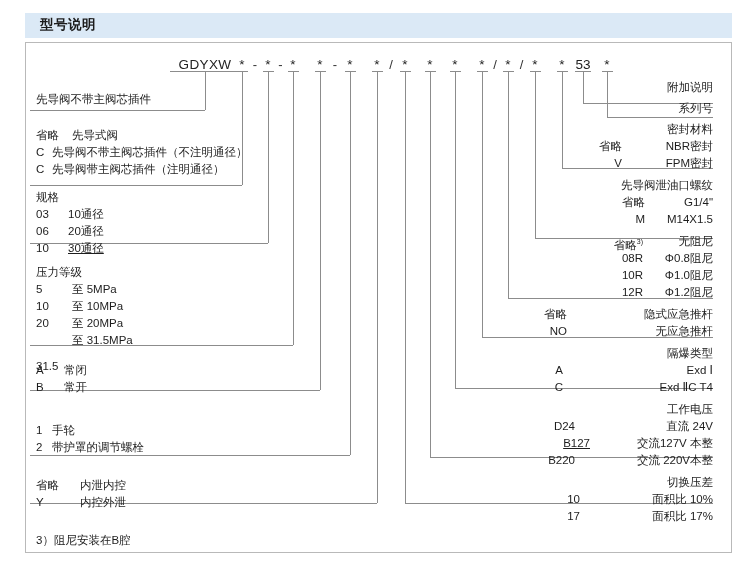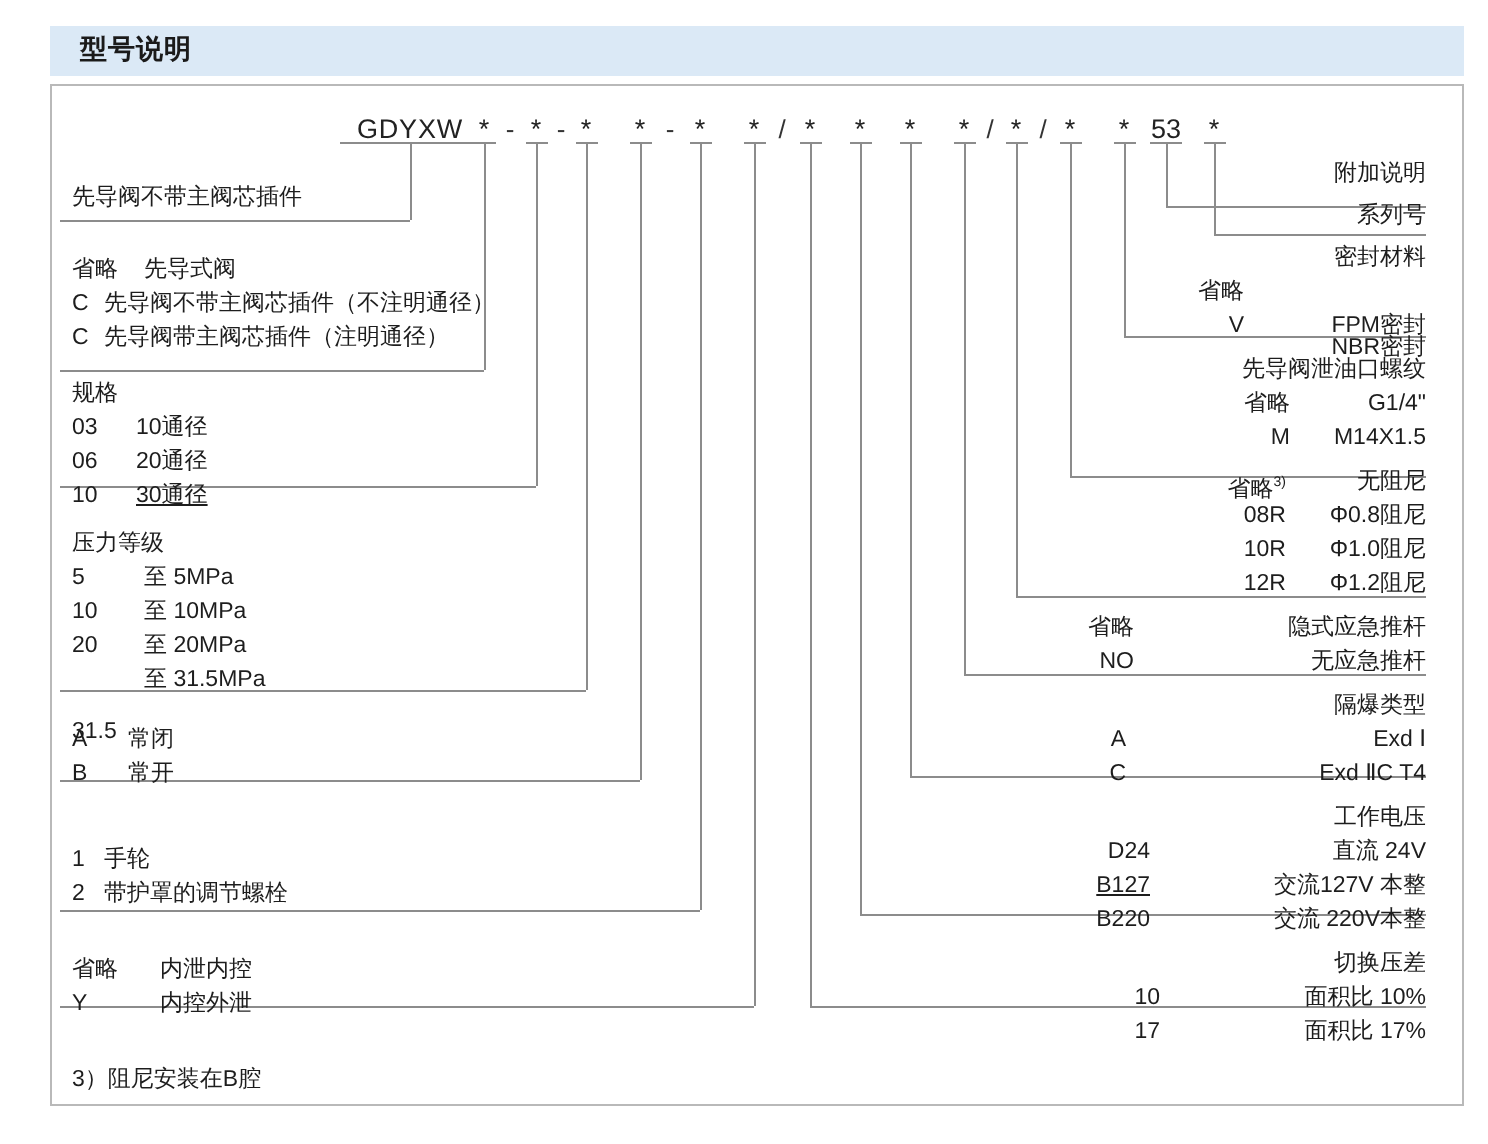--- a/index.html
+++ b/index.html
@@ -192,21 +192,21 @@
       <div class="txt" style="left: 36px; top: 440px;">2</div>
       <div class="txt" style="left: 52px; top: 440px;">带护罩的调节螺栓</div>
       <div class="txt" style="left: 36px; top: 478px;">省略</div>
       <div class="txt" style="left: 80px; top: 478px;">内泄内控</div>
       <div class="txt" style="left: 36px; top: 495px;">Y</div>
       <div class="txt" style="left: 80px; top: 495px;">内控外泄</div>
       <div class="txt r" style="left: 713px; top: 80px; text-align: center;">附加说明</div>
       <div class="txt r" style="left: 713px; top: 101px;">系列号</div>
       <div class="txt r" style="left: 713px; top: 122px;">密封材料</div>
       <div class="txt r" style="left: 622px; top: 139px;">省略</div>
-      <div class="txt r" style="left: 713px; top: 139px; margin-top: 28px;">NBR密封</div>
+      <div class="txt r" style="left: 713px; top: 139px;">NBR密封</div>
       <div class="txt r" style="left: 622px; top: 156px;">V</div>
       <div class="txt r" style="left: 713px; top: 156px;">FPM密封</div>
       <div class="txt r" style="left: 713px; top: 178px;">先导阀泄油口螺纹</div>
       <div class="txt r" style="left: 645px; top: 195px;">省略</div>
       <div class="txt r" style="left: 713px; top: 195px;">G1/4"</div>
       <div class="txt r" style="left: 645px; top: 212px;">M</div>
       <div class="txt r" style="left: 713px; top: 212px;">M14X1.5</div>
       <div class="txt r" style="left: 643px; top: 234px;">省略<sup>3)</sup></div>
       <div class="txt r" style="left: 713px; top: 234px;">无阻尼</div>
       <div class="txt r" style="left: 643px; top: 251px;">08R</div>
@@ -220,21 +220,21 @@
       <div class="txt r" style="left: 567px; top: 324px;">NO</div>
       <div class="txt r" style="left: 713px; top: 324px;">无应急推杆</div>
       <div class="txt r" style="left: 713px; top: 346px;">隔爆类型</div>
       <div class="txt r" style="left: 563px; top: 363px;">A</div>
       <div class="txt r" style="left: 713px; top: 363px;">Exd Ⅰ</div>
       <div class="txt r" style="left: 563px; top: 380px;">C</div>
       <div class="txt r" style="left: 713px; top: 380px;">Exd ⅡC T4</div>
       <div class="txt r" style="left: 713px; top: 402px;">工作电压</div>
       <div class="txt r" style="left: 575px; top: 419px; text-align: right;">D24</div>
       <div class="txt r" style="left: 713px; top: 419px;">直流 24V</div>
-      <div class="txt r" style="left: 575px; top: 436px; text-decoration: underline;">B127</div>
+      <div class="txt r" style="left: 590px; top: 436px; text-decoration: underline;">B127</div>
       <div class="txt r" style="left: 713px; top: 436px;">交流127V 本整</div>
       <div class="txt r" style="left: 575px; top: 453px;">B220</div>
       <div class="txt r" style="left: 713px; top: 453px;">交流 220V本整</div>
       <div class="txt r" style="left: 713px; top: 475px;">切换压差</div>
       <div class="txt r" style="left: 580px; top: 492px;">10</div>
       <div class="txt r" style="left: 713px; top: 492px;">面积比  10%</div>
       <div class="txt r" style="left: 580px; top: 509px;">17</div>
       <div class="txt r" style="left: 713px; top: 509px;">面积比  17%</div>
       <div class="txt" style="left: 36px; top: 533px;">3）阻尼安装在B腔</div>
     </div>

